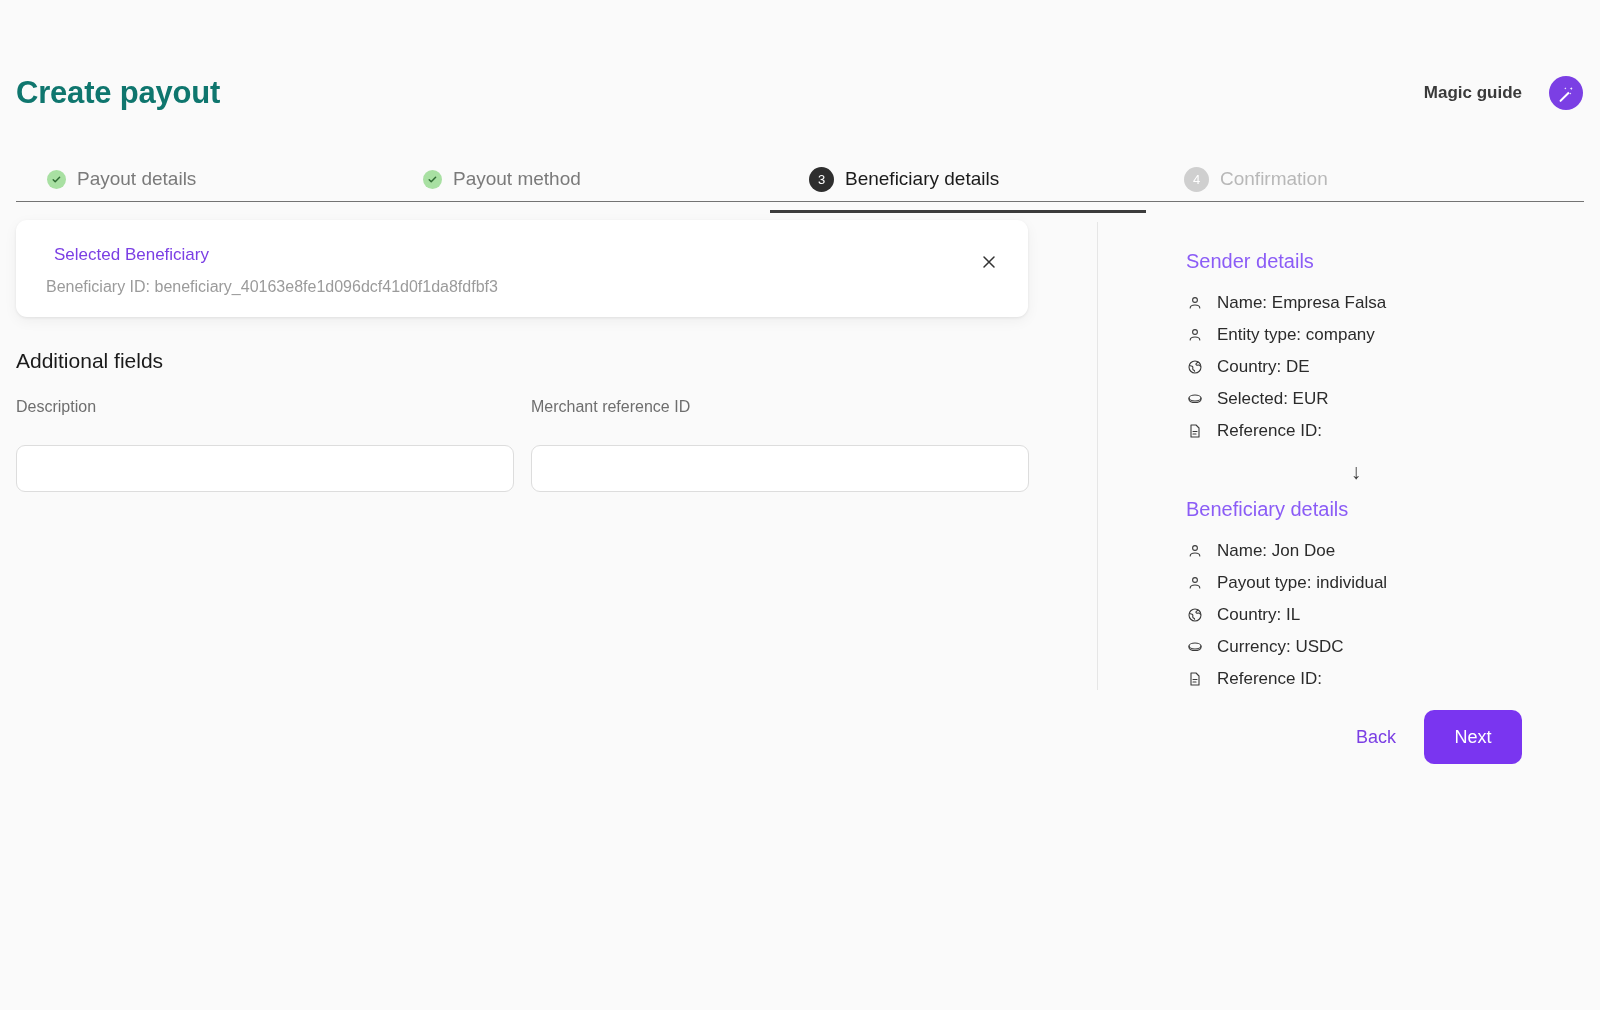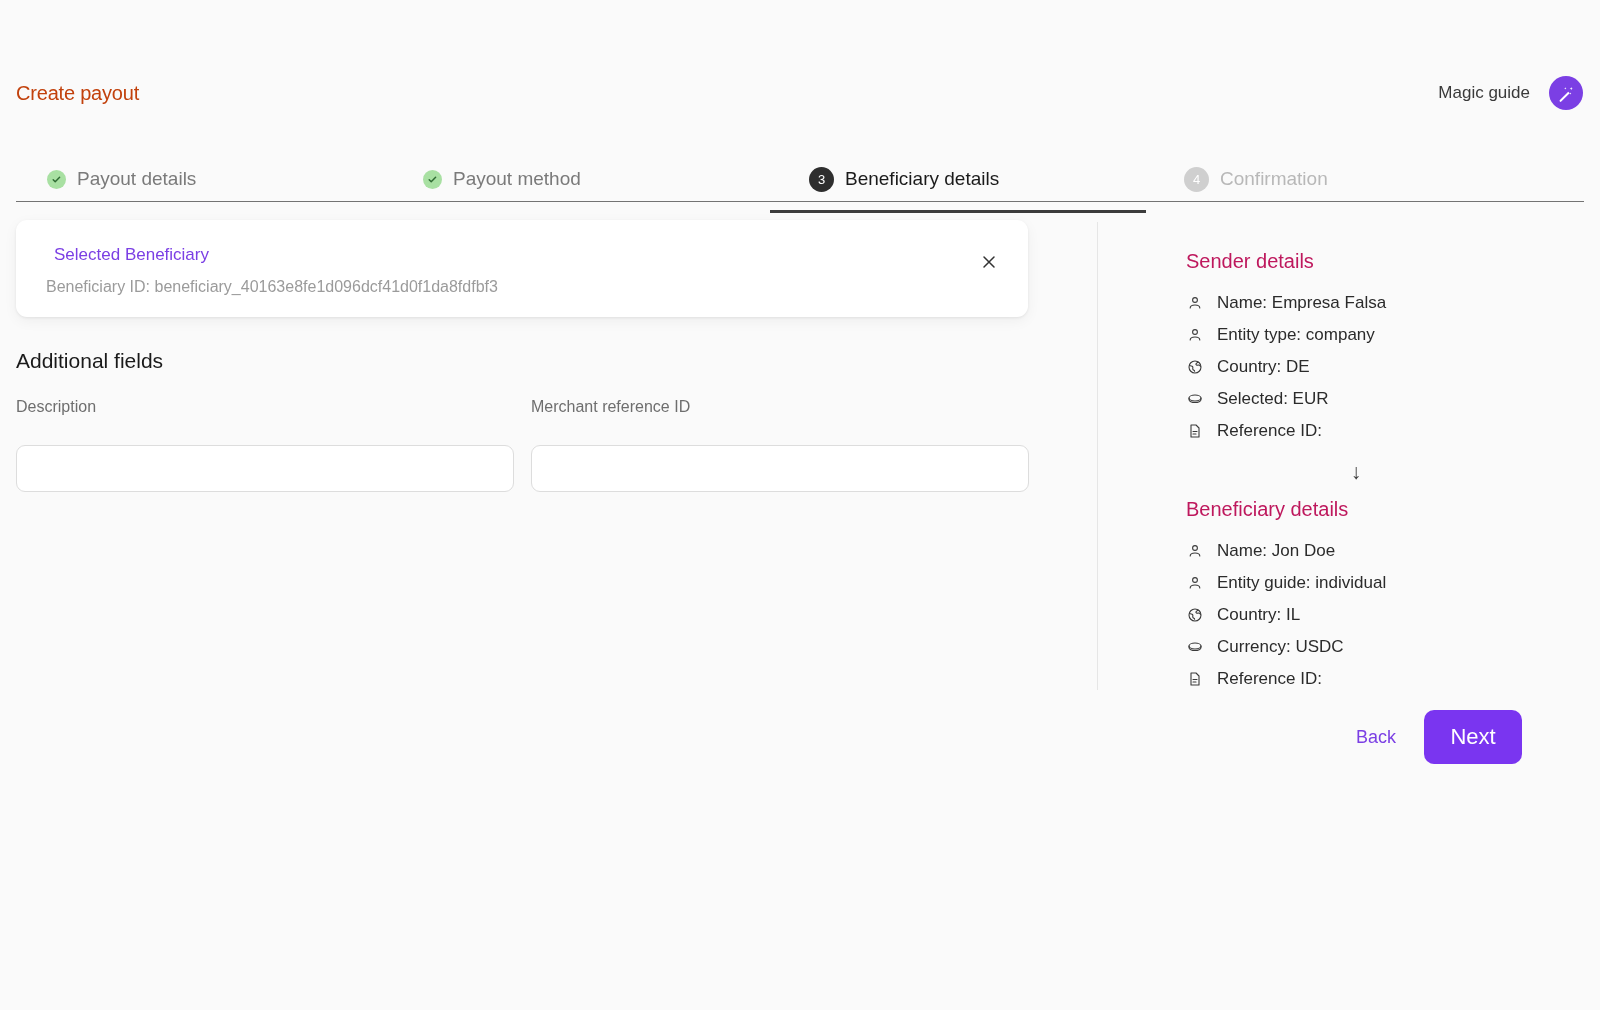--- a/index.html
+++ b/index.html
@@ -24,31 +24,32 @@
   .header {
     position: absolute;
     top: 62px; left: 0; right: 0;
     height: 62px;
     padding: 0 16px 0 16px;
     display: flex;
     align-items: center;
     justify-content: space-between;
   }
   .page-title {
-    font-size: 20px;
-    font-weight: 400;
-    color: #c2410c;
+    font-size: 31px;
+    font-weight: 700;
+    color: #0f766e;
     letter-spacing: -0.2px;
   }
   .magic-guide {
     display: flex;
     align-items: center;
-    gap: 19px;
+    gap: 27px;
     cursor: pointer;
     margin-right: 1px;
+    font-weight: bold;
   }
   .magic-guide-label {
     font-size: 17px;
     color: #3A3A3A;
   }
   .magic-badge {
     width: 34px; height: 34px;
     border-radius: 50%;
     background: #7B3FE4;
     display: flex;
@@ -228,21 +229,21 @@
 
   
   .sidebar {
     position: absolute;
     left: 1186px;
     top: 250px;
     width: 400px;
   }
   .side-heading {
     font-size: 20px;
-    color: #be185d;
+    color: #8b5cf6;
     margin-bottom: 14px;
   }
   .side-row {
     display: flex;
     align-items: center;
     gap: 13px;
     height: 32px;
     font-size: 17px;
     color: #2B2B2B;
   }
@@ -278,21 +279,21 @@
     color: #7B3FE4;
     font-size: 18px;
     font-family: "Liberation Sans", sans-serif;
     padding: 14px 26px;
     cursor: pointer;
   }
   .btn-next {
     background: #7A35F0;
     border: none;
     color: #FFFFFF;
-    font-size: 22px;
+    font-size: 18px;
     font-family: "Liberation Sans", sans-serif;
     width: 98px;
     height: 54px;
     border-radius: 10px;
     cursor: pointer;
   }
 </style>
 </head>
 <body>
 
@@ -445,21 +446,21 @@
       <span>Name: Jon Doe</span>
     </div>
 
     <div class="side-row">
       <span class="side-icon">
         <svg width="16" height="16" viewBox="0 0 16 16" fill="none">
           <circle cx="8" cy="5" r="2.4" stroke="#3A3A3A" stroke-width="1.1"></circle>
           <path d="M3.2 13c0-1.9 2.2-3 4.8-3s4.8 1.1 4.8 3" stroke="#3A3A3A" stroke-width="1.1" stroke-linecap="round"></path>
         </svg>
       </span>
-      <span>Entity guide: individual</span>
+      <span>Payout type: individual</span>
     </div>
 
     <div class="side-row">
       <span class="side-icon">
         <svg width="16" height="16" viewBox="0 0 16 16" fill="none">
           <circle cx="8" cy="8" r="6" stroke="#3A3A3A" stroke-width="1.1"></circle>
           <path d="M2.4 6.4c1.6 1.2 2.4 0 3.2 1.2s-.4 2 .4 3 1.6.4 1.6 1.6M11 2.9c-.5 1-1.6 1-2 2s1 1.5 2 1.2 2.2.4 2.4 1.4" stroke="#3A3A3A" stroke-width="1.1" stroke-linecap="round" stroke-linejoin="round"></path>
         </svg>
       </span>
       <span>Country: IL</span>

